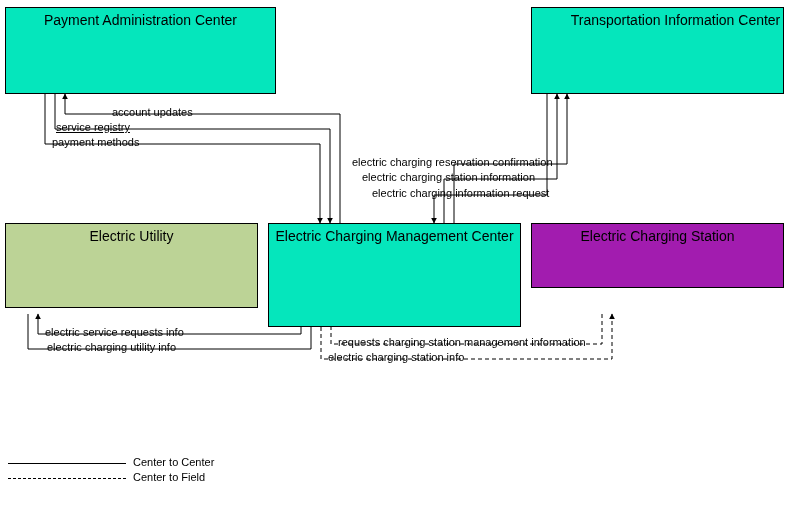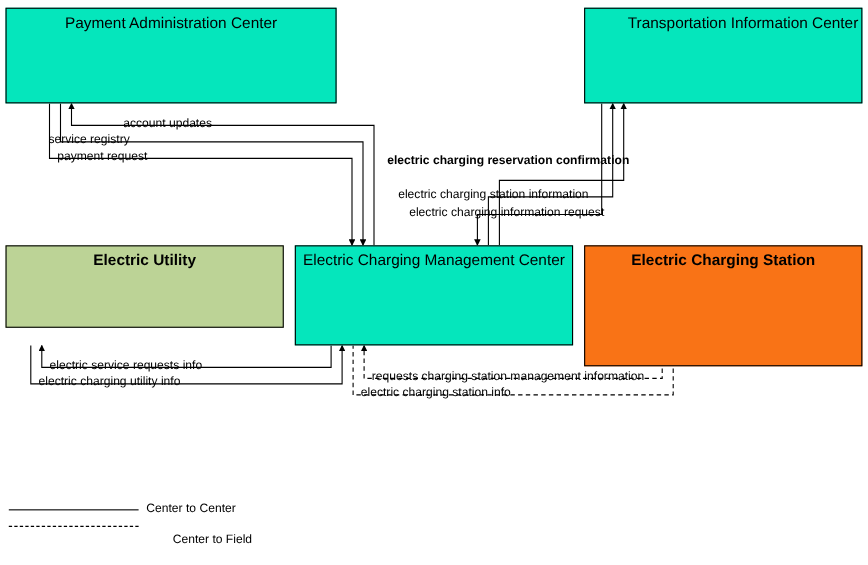--- a/index.html
+++ b/index.html
@@ -62,46 +62,46 @@
   <path d="M 45 94 L 45 144 L 320 144 L 320 223" fill="none" stroke="#000" marker-end="url(#arr)"></path>
 
   <path d="M 567 94 L 567 164 L 454 164 L 454 223" fill="none" stroke="#000" marker-start="url(#arr)"></path>
   <path d="M 557 94 L 557 179 L 444 179 L 444 223" fill="none" stroke="#000" marker-start="url(#arr)"></path>
   <path d="M 547 94 L 547 195 L 434 195 L 434 223" fill="none" stroke="#000" marker-end="url(#arr)"></path>
 
   <path d="M 602 314 L 602 344 L 331 344 L 331 314" fill="none" stroke="#000" stroke-dasharray="4 3" marker-end="url(#arr)"></path>
   <path d="M 612 314 L 612 359 L 321 359 L 321 314" fill="none" stroke="#000" stroke-dasharray="4 3" marker-start="url(#arr)"></path>
 </svg>
 
-<div class="box" style="left:5px; top:7px; width:301px; height:87px; background:#05e6bc;">
+<div class="box" style="left:5px; top:7px; width:271px; height:87px; background:#05e6bc;">
     <span>Payment Administration Center</span>
   </div>
 <div class="box" style="left:531px; top:7px; width:253px; height:87px; background:#05e6bc;padding-left:36px;">
     <span>Transportation Information Center</span>
   </div>
-<div class="box" style="left:5px; top:223px; width:253px; height:75px; background:#bcd396;font-weight:bold;">
+<div class="box" style="left:5px; top:223px; width:253px; height:85px; background:#bcd396;">
     <span>Electric Utility</span>
   </div>
-<div class="box" style="left:268px; top:223px; width:253px; height:91px; background:#05e6bc;">
+<div class="box" style="left:268px; top:223px; width:253px; height:104px; background:#05e6bc;">
     <span>Electric Charging Management Center</span>
   </div>
-<div class="box" style="left:531px; top:223px; width:253px; height:110px; background:#f97316;font-weight:bold;">
+<div class="box" style="left:531px; top:223px; width:253px; height:65px; background:#a21caf;">
     <span>Electric Charging Station</span>
   </div>
 
 <div class="arrow-label" style="left:72px; top:106px;margin-left:40px;">account updates</div>
-<div class="arrow-label" style="left:44px; top:121px;">service registry</div>
-<div class="arrow-label" style="left:52px; top:136px;">payment request</div>
+<div class="arrow-label" style="left:56px; top:121px;text-decoration:underline;">service registry</div>
+<div class="arrow-label" style="left:52px; top:136px;">payment methods</div>
 
-<div class="arrow-label" style="left:352px; top:140px;font-weight:bold;">electric charging reservation confirmation</div>
+<div class="arrow-label" style="left:352px; top:156px;">electric charging reservation confirmation</div>
 <div class="arrow-label" style="left:362px; top:171px;">electric charging station information</div>
 <div class="arrow-label" style="left:372px; top:187px;">electric charging information request</div>
 
 <div class="arrow-label" style="left:45px; top:326px;">electric service requests info</div>
-<div class="arrow-label" style="left:35px; top:341px;">electric charging utility info</div>
+<div class="arrow-label" style="left:47px; top:341px;">electric charging utility info</div>
 
 <div class="arrow-label" style="left:338px; top:336px;">requests charging station management information</div>
 <div class="arrow-label" style="left:328px; top:351px;">electric charging station info</div>
 
 <div class="legend-line" style="left:8px; top:463px; width:118px;"></div>
 <div class="legend-text" style="left:133px; top:456px;">Center to Center</div>
 <div class="legend-line dashed" style="left:8px; top:478px; width:118px;"></div>
-<div class="legend-text" style="left:133px; top:485px;margin-left:24px;">Center to Field</div>
+<div class="legend-text" style="left:133px; top:471px;">Center to Field</div>
 
 </body></html>

